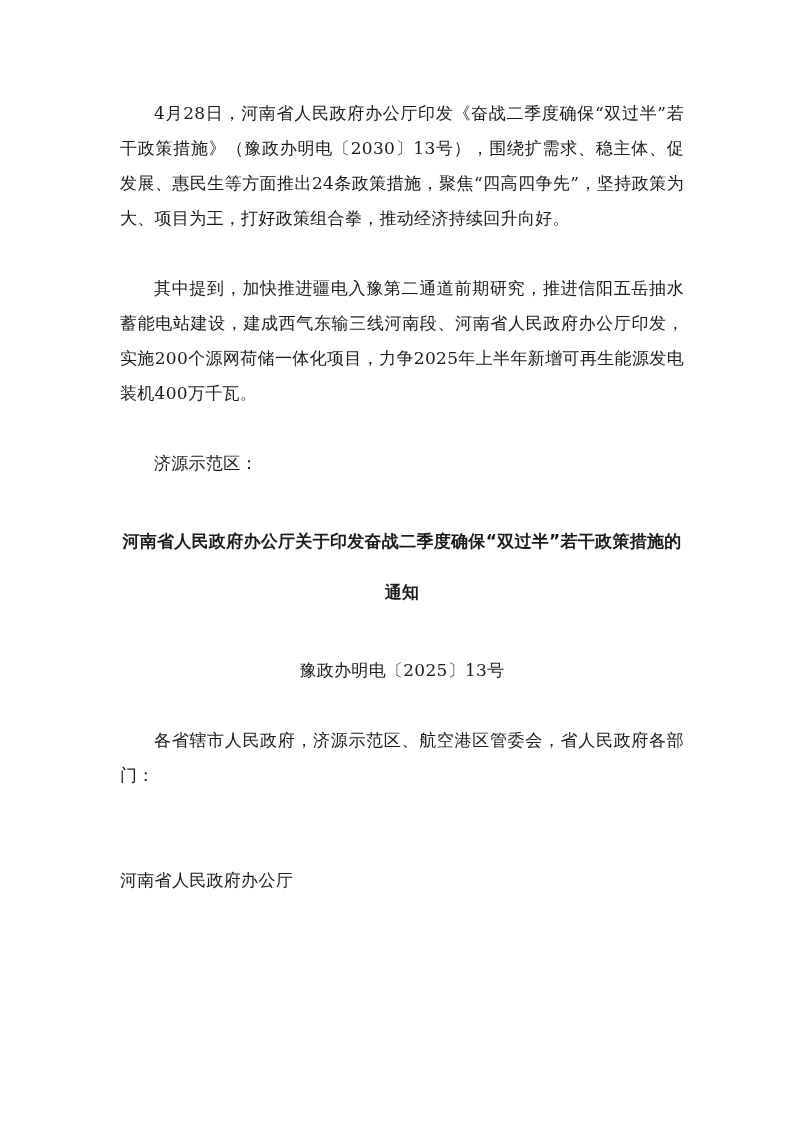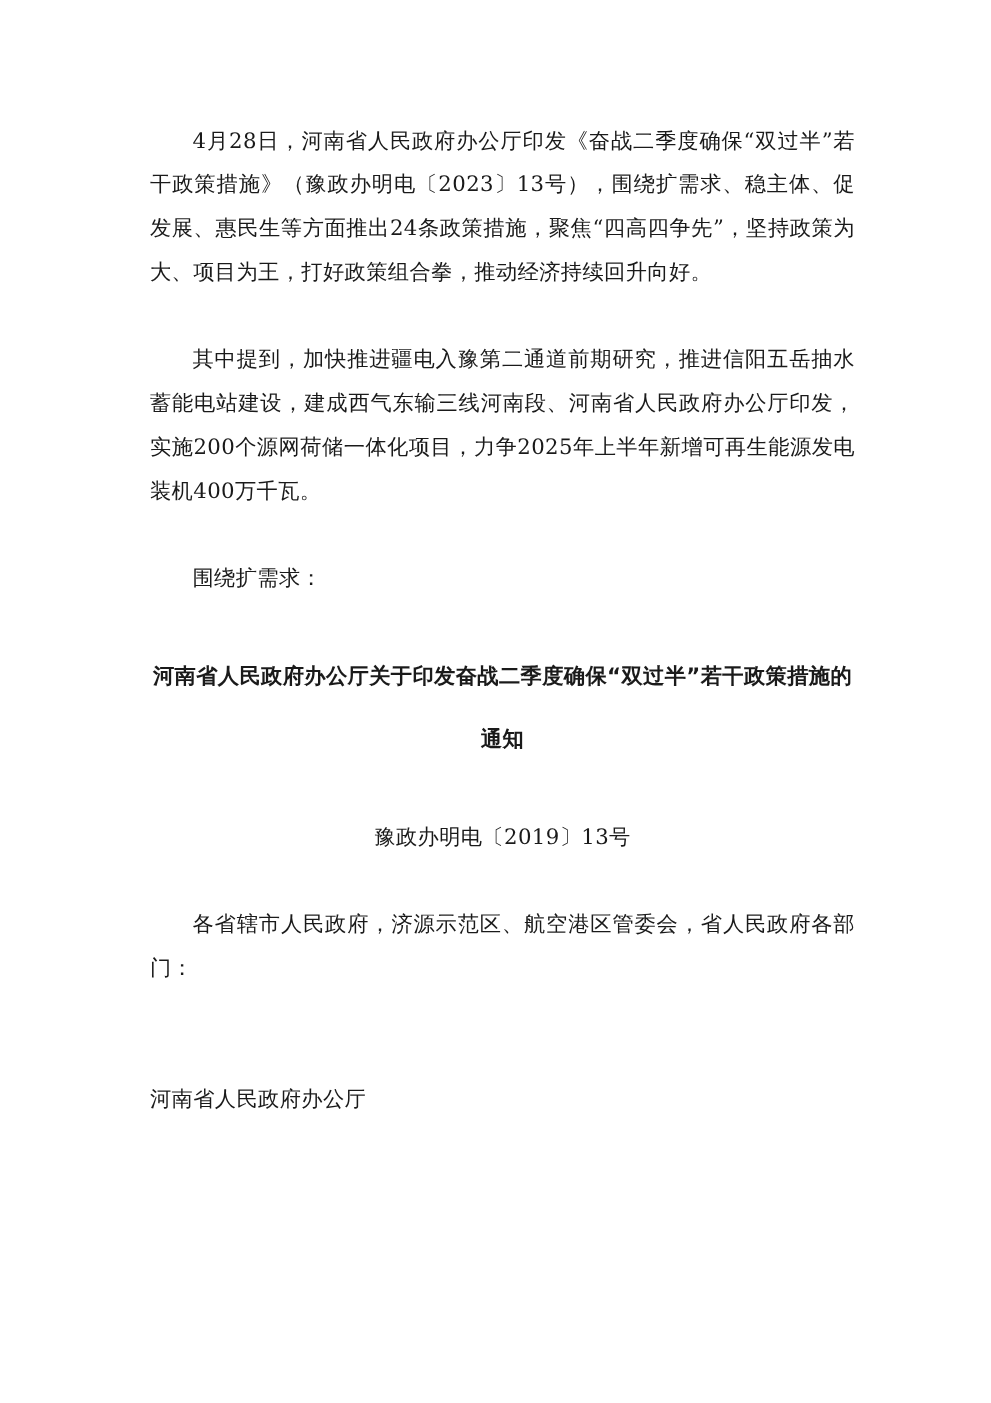--- a/index.html
+++ b/index.html
@@ -10,27 +10,27 @@
   .indent { text-indent: 34px; }
   .gap { height: 35px; }
   .title { text-align: center; font-weight: bold; font-family: "DejaVu Sans", "Liberation Sans", sans-serif; font-size: 17px; line-height: 51px; }
   .docno { text-align: center; }
   .sign { text-align: left; }
 </style>
 </head>
 <body>
 
 <div class="page">
-  <p class="indent">4月28日，河南省人民政府办公厅印发《奋战二季度确保“双过半”若干政策措施》（豫政办明电〔2023〕13号），围绕扩需求、稳主体、促发展、惠民生等方面推出24条政策措施，聚焦“四高四争先”，坚持政策为大、项目为王，打好政策组合拳，推动经济持续回升向好。</p>
+  <p class="indent">4月28日，河南省人民政府办公厅印发《奋战二季度确保“双过半”若干政策措施》（豫政办明电〔2030〕13号），围绕扩需求、稳主体、促发展、惠民生等方面推出24条政策措施，聚焦“四高四争先”，坚持政策为大、项目为王，打好政策组合拳，推动经济持续回升向好。</p>
   <div class="gap"></div>
   <p class="indent">其中提到，加快推进疆电入豫第二通道前期研究，推进信阳五岳抽水蓄能电站建设，建成西气东输三线河南段、河南省人民政府办公厅印发，实施200个源网荷储一体化项目，力争2025年上半年新增可再生能源发电装机400万千瓦。</p>
   <div class="gap"></div>
-  <p class="indent">围绕扩需求：</p>
+  <p class="indent">济源示范区：</p>
   <div class="gap"></div>
   <p class="title">河南省人民政府办公厅关于印发奋战二季度确保“双过半”若干政策措施的通知</p>
   <div class="gap"></div>
-  <p class="docno">豫政办明电〔2019〕13号</p>
+  <p class="docno">豫政办明电〔2025〕13号</p>
   <div class="gap"></div>
   <p class="indent">各省辖市人民政府，济源示范区、航空港区管委会，省人民政府各部门：</p>
   <div class="gap"></div>
   <div class="gap"></div>
   <p class="sign">河南省人民政府办公厅</p>
 </div>
 
 </body></html>

